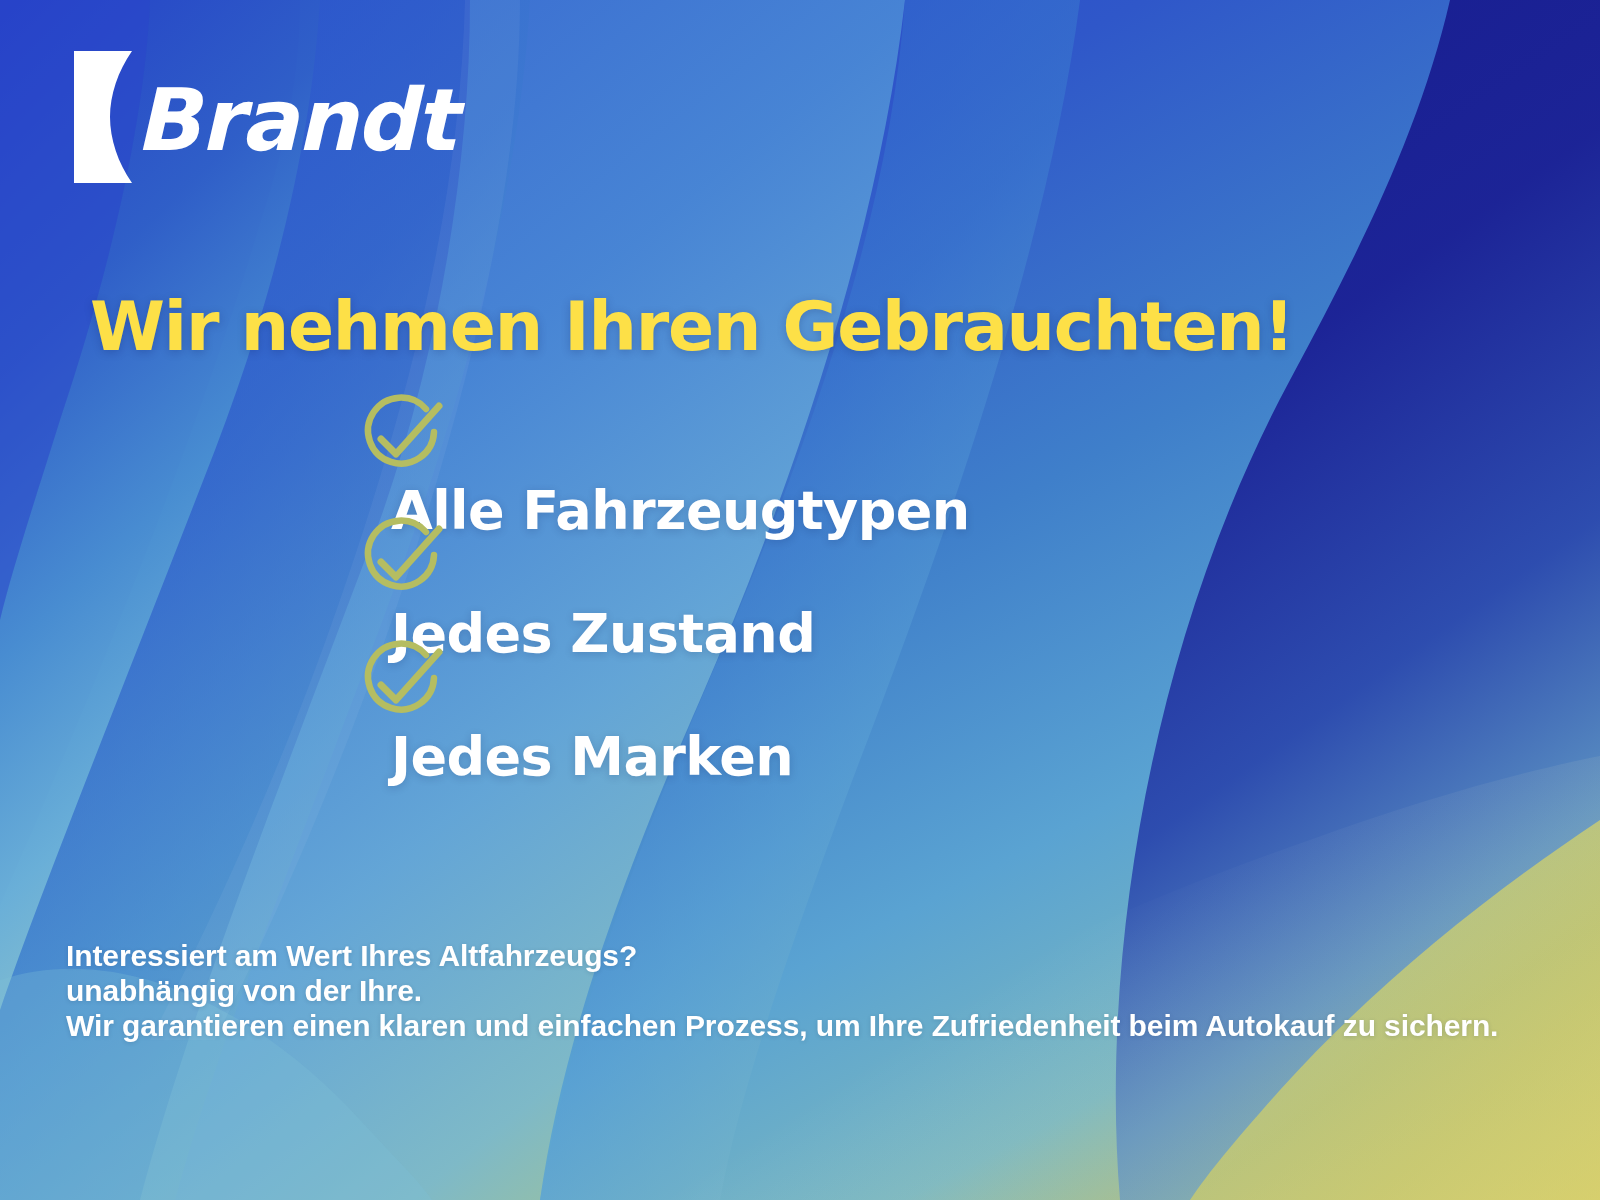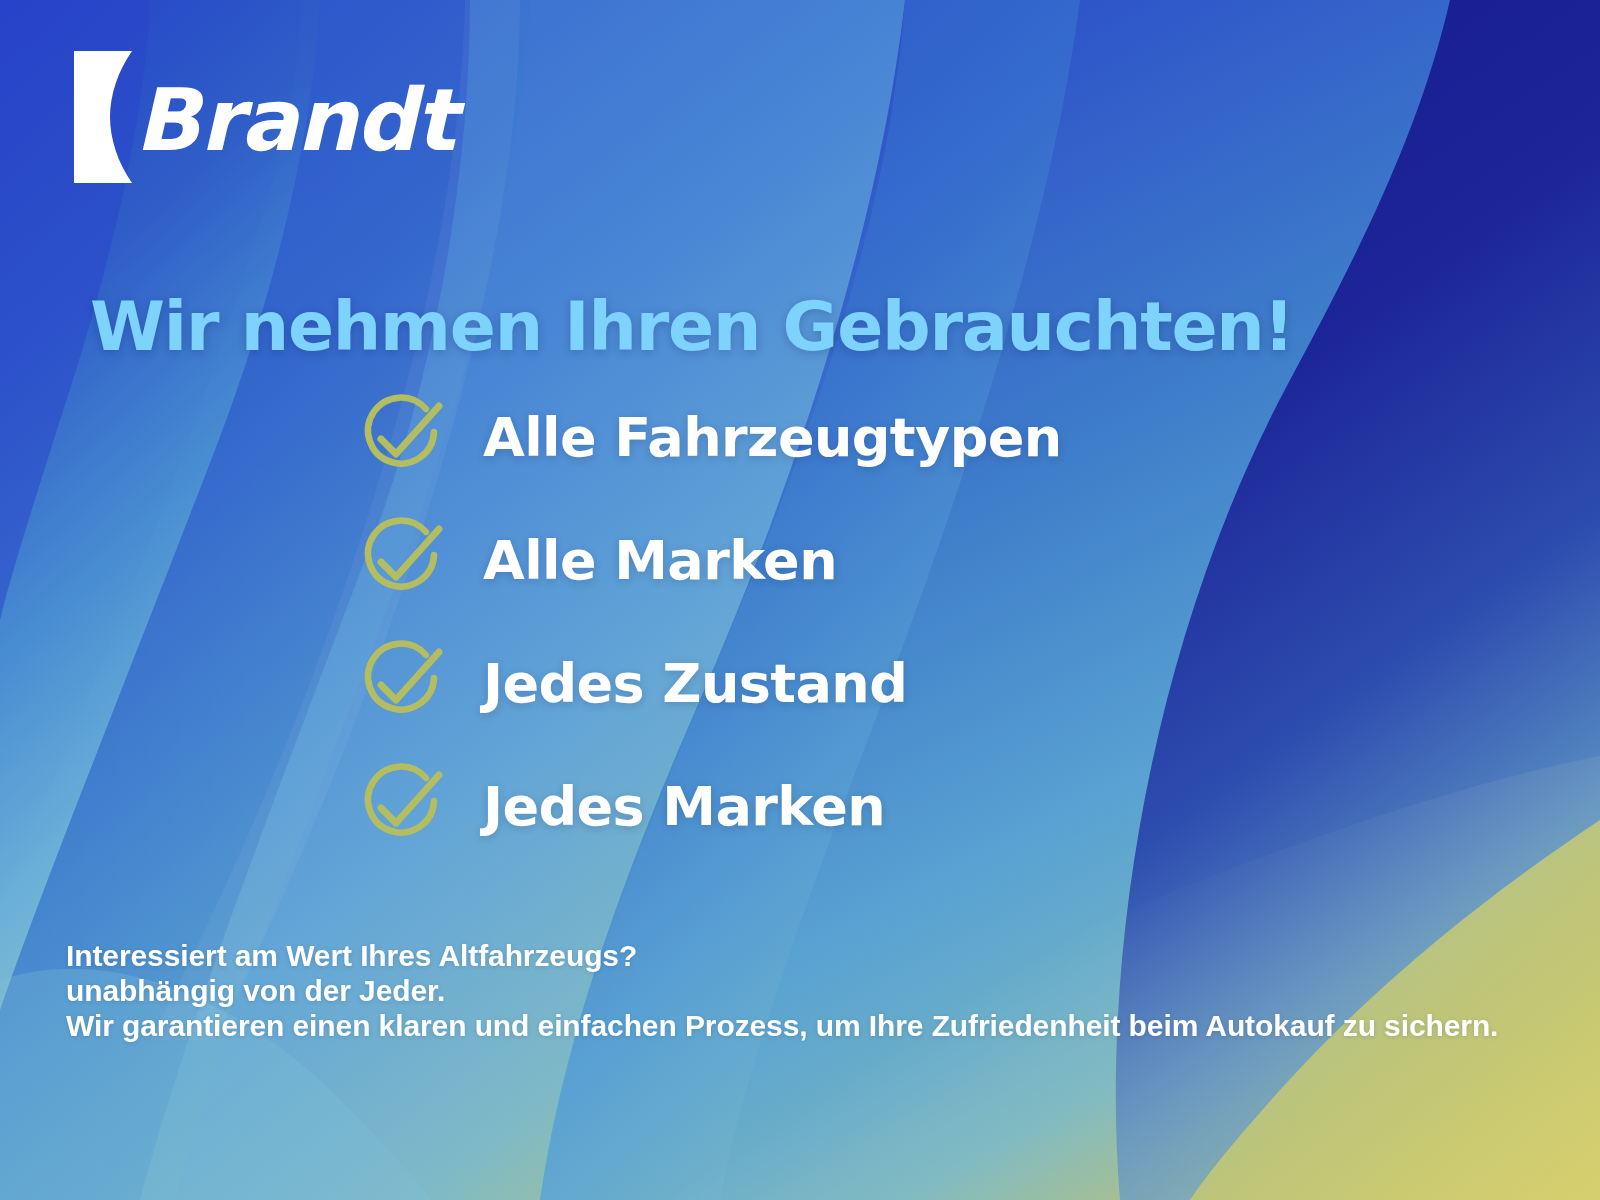--- a/index.html
+++ b/index.html
@@ -68,43 +68,44 @@
     margin-top: 6px;
     white-space: nowrap;
     transform: skewX(-2deg);
   }
 
   
   .headline {
     position: absolute;
     left: 90px;
     top: 243px;
-    color: #7dd3fc;
+    color: #fde047;
     font-family: "DejaVu Sans", sans-serif;
     font-size: 68px;
     font-weight: bold;
     letter-spacing: -1.2px;
     line-height: 1.12;
     white-space: nowrap;
     text-shadow: 0 2px 10px rgba(10,20,80,0.22);
   }
 
   
   .features {
     position: absolute;
     left: 355px;
     top: 392px;
     display: flex;
     flex-direction: column;
     gap: 31px;
   }
   .feature-row {
     display: flex;
-    align-items: center;
+    align-items: flex-start;
     height: 92px;
+    flex-direction: column;
   }
   .check-icon {
     width: 92px;
     height: 92px;
     flex: 0 0 auto;
     display: block;
   }
   .feature-label {
     color: #ffffff;
     font-family: "DejaVu Sans", sans-serif;
@@ -273,27 +274,20 @@
     <div class="features">
 
       <div class="feature-row">
         <svg class="check-icon" viewBox="0 0 92 92" xmlns="http://www.w3.org/2000/svg">
           <path d="M 71,17 A 33 33 0 1 0 79,40" fill="none" stroke="#b5bd61" stroke-width="6.5" stroke-linecap="round"></path>
           <path d="M 26,47 L 41,62 L 84,14" fill="none" stroke="#b5bd61" stroke-width="7" stroke-linecap="round" stroke-linejoin="round"></path>
         </svg>
         <div class="feature-label">Alle Fahrzeugtypen</div>
       </div>
 
-      <div class="feature-row">
-        <svg class="check-icon" viewBox="0 0 92 92" xmlns="http://www.w3.org/2000/svg">
-          <path d="M 71,17 A 33 33 0 1 0 79,40" fill="none" stroke="#b5bd61" stroke-width="6.5" stroke-linecap="round"></path>
-          <path d="M 26,47 L 41,62 L 84,14" fill="none" stroke="#b5bd61" stroke-width="7" stroke-linecap="round" stroke-linejoin="round"></path>
-        </svg>
-        <div class="feature-label">Alle Marken</div>
-      </div>
 
       <div class="feature-row">
         <svg class="check-icon" viewBox="0 0 92 92" xmlns="http://www.w3.org/2000/svg">
           <path d="M 71,17 A 33 33 0 1 0 79,40" fill="none" stroke="#b5bd61" stroke-width="6.5" stroke-linecap="round"></path>
           <path d="M 26,47 L 41,62 L 84,14" fill="none" stroke="#b5bd61" stroke-width="7" stroke-linecap="round" stroke-linejoin="round"></path>
         </svg>
         <div class="feature-label">Jedes Zustand</div>
       </div>
 
       <div class="feature-row">
@@ -301,18 +295,18 @@
           <path d="M 71,17 A 33 33 0 1 0 79,40" fill="none" stroke="#b5bd61" stroke-width="6.5" stroke-linecap="round"></path>
           <path d="M 26,47 L 41,62 L 84,14" fill="none" stroke="#b5bd61" stroke-width="7" stroke-linecap="round" stroke-linejoin="round"></path>
         </svg>
         <div class="feature-label">Jedes Marken</div>
       </div>
 
     </div>
 
     <div class="footer-text">
       <span class="footer-line">Interessiert am Wert Ihres Altfahrzeugs?</span>
-      <span class="footer-line">unabhängig von der Jeder.</span>
+      <span class="footer-line">unabhängig von der Ihre.</span>
       <span class="footer-line">Wir garantieren einen klaren und einfachen Prozess, um Ihre Zufriedenheit beim Autokauf zu sichern.</span>
     </div>
 
   </div>
 </div>
 
 </body></html>

